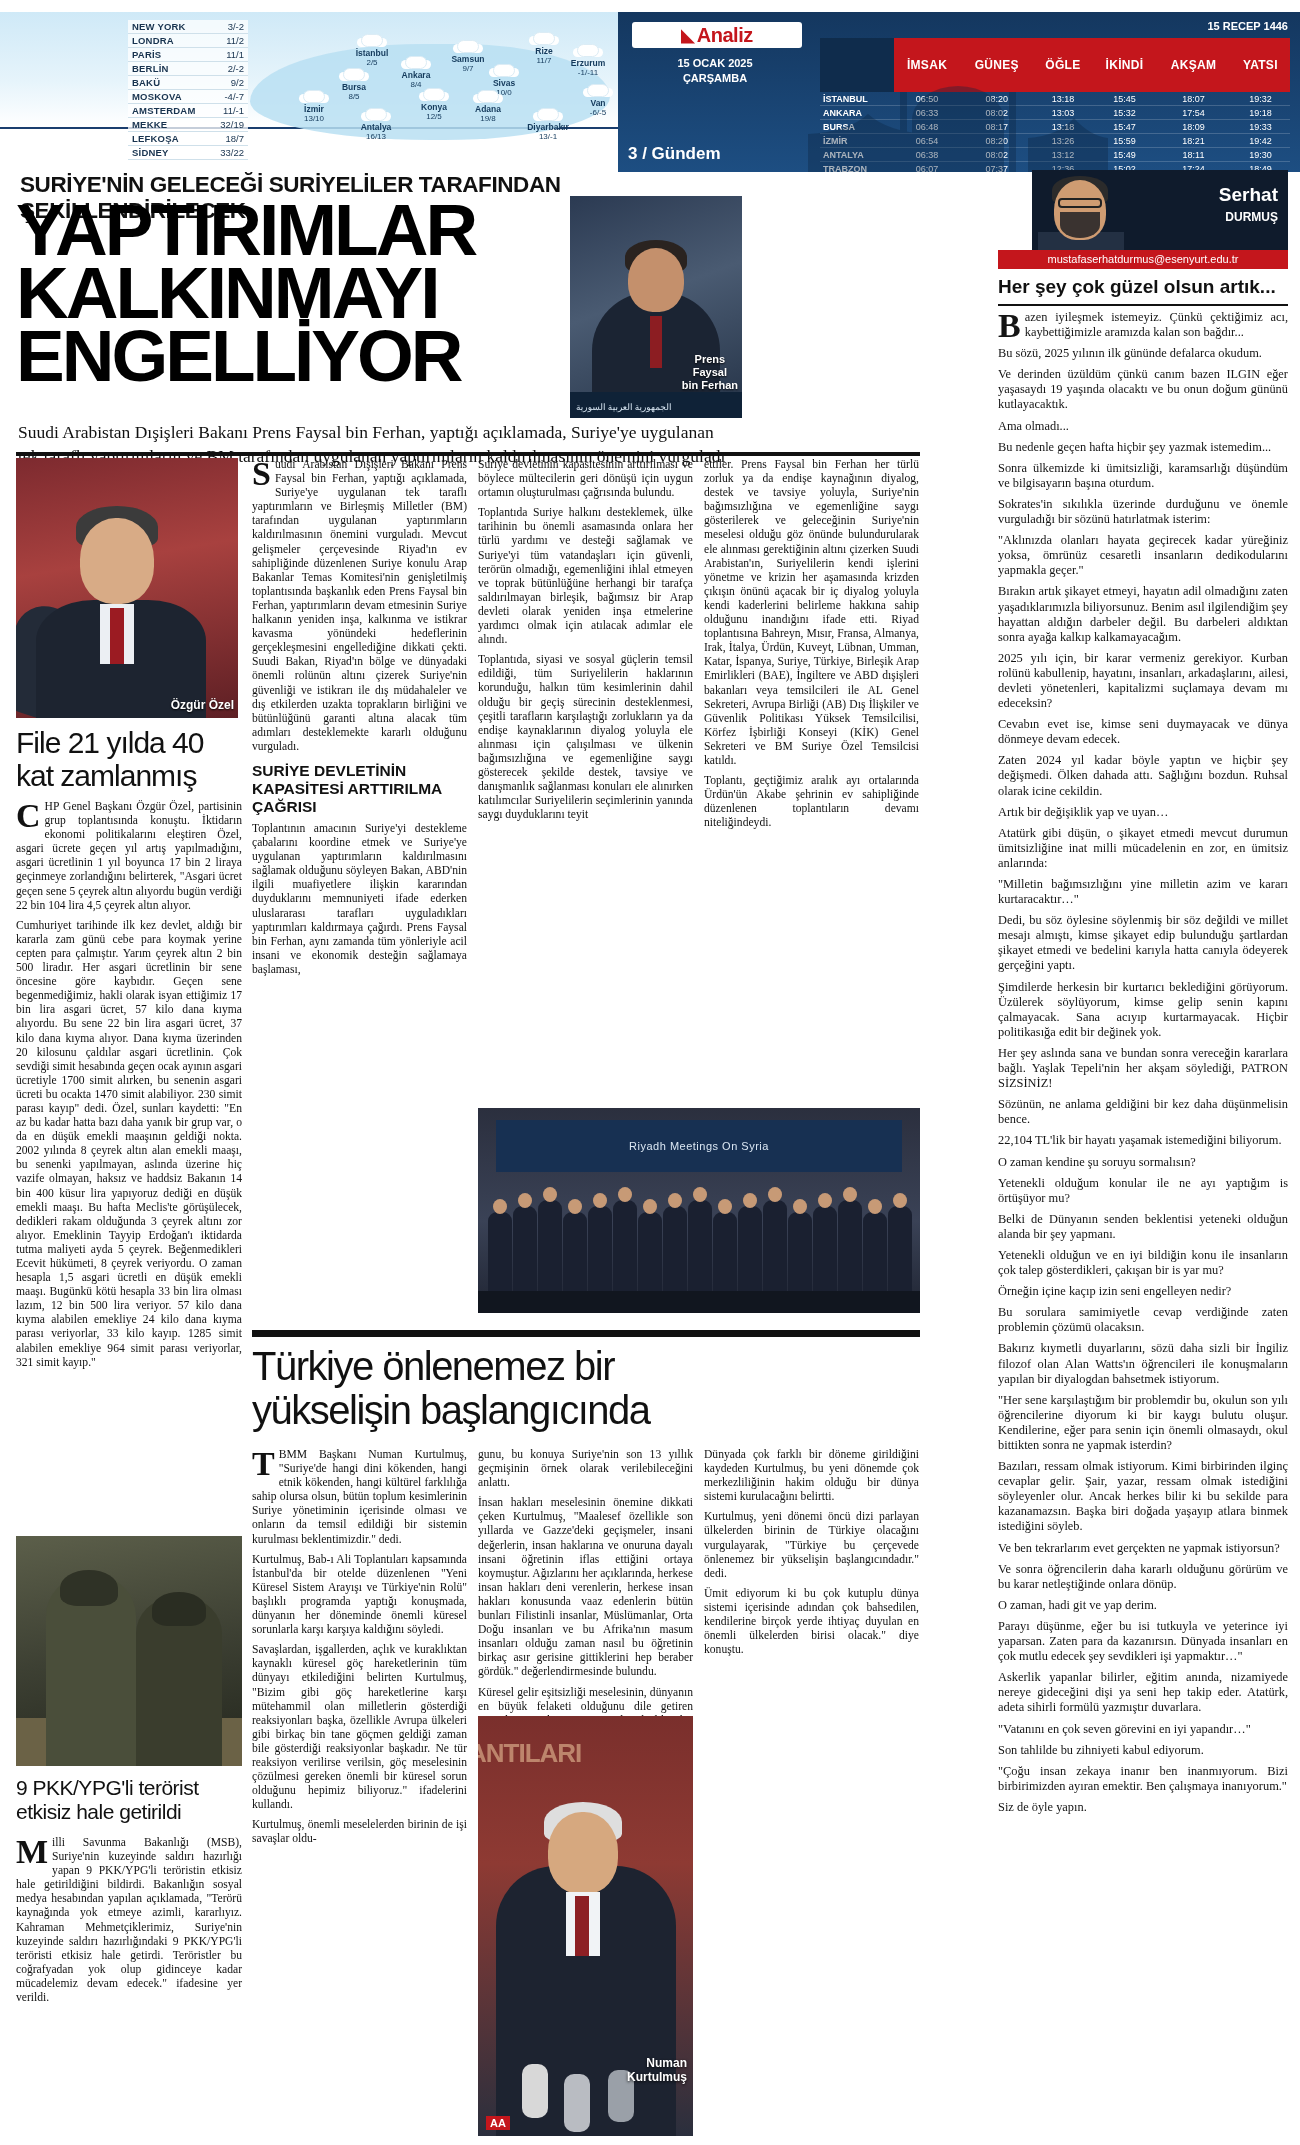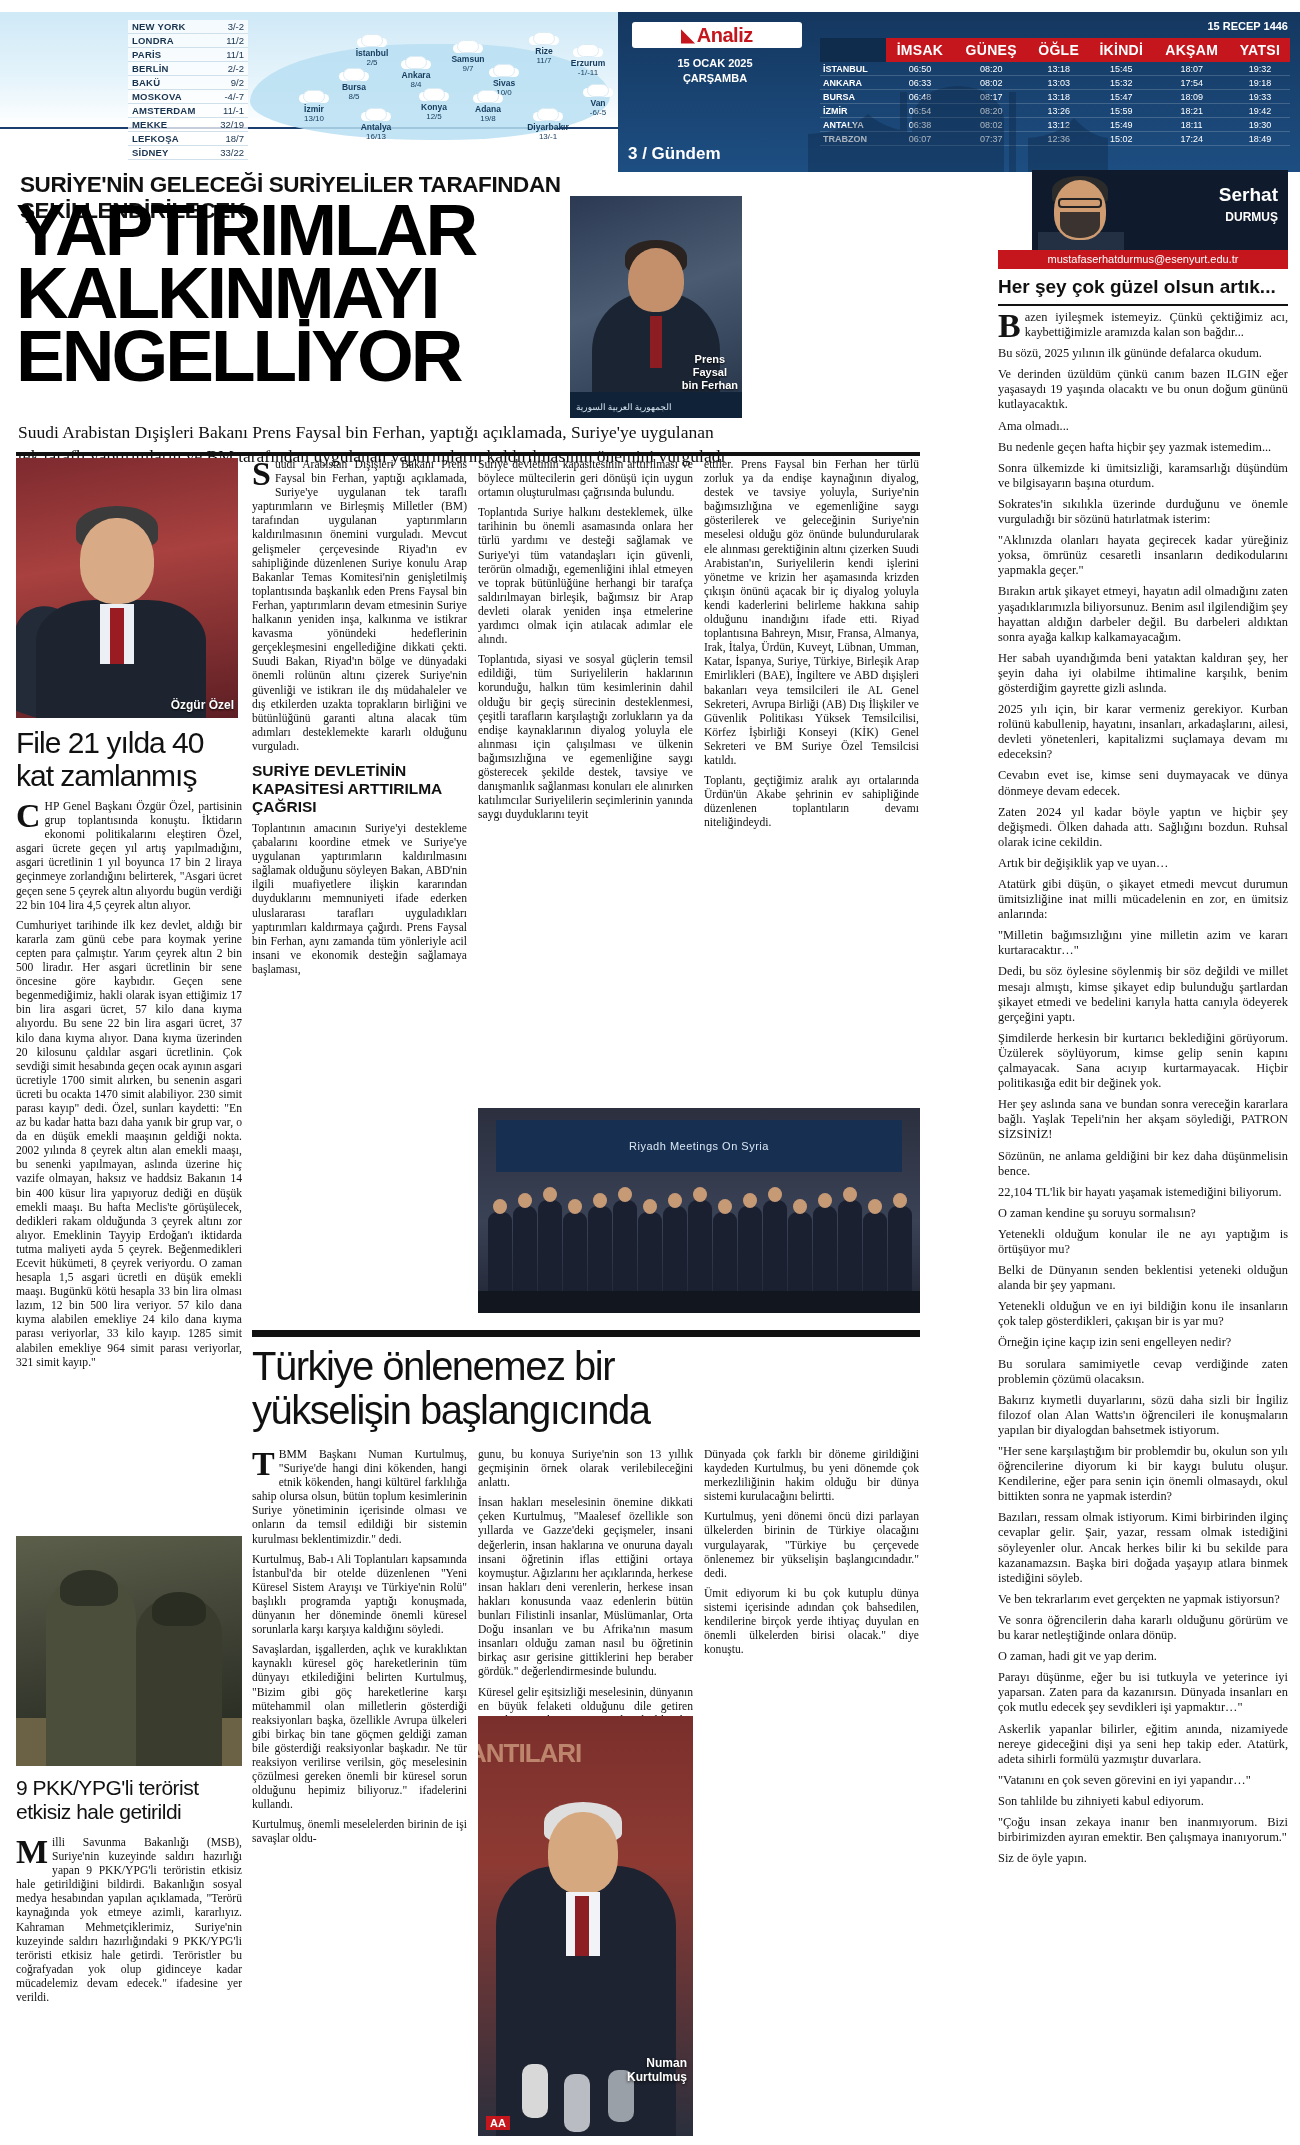--- a/index.html
+++ b/index.html
@@ -64,21 +64,21 @@
     font-family:"Liberation Sans", sans-serif; font-size:11px; line-height:15px; font-weight:bold;
   }
   .analiz .hicri {
     position:absolute; right:12px; top:8px;
     font-family:"Liberation Sans", sans-serif; font-size:11px; font-weight:bold;
   }
   .ptable {
     position:absolute; right:10px; top:26px; width:470px;
     font-family:"Liberation Sans", sans-serif; font-size:9px; border-collapse:collapse;
   }
-  .ptable th { background:#c4161c; color:#fff; font-size:14px; padding:4px 3px; text-align:center; letter-spacing:.3px;}
+  .ptable th { background:#c4161c; color:#fff; font-size:12px; padding:20px 3px; text-align:center; letter-spacing:.3px;}
   .ptable th:first-child { background:#0f2c4c; text-align:left;}
   .ptable td { padding:1.5px 3px; text-align:center; border-bottom:1px solid rgba(255,255,255,.18); font-size:9px;}
   .ptable td:first-child { text-align:left; font-weight:bold; }
   .mosque {
     position:absolute; left:190px; bottom:0; width:300px; height:110px;
     opacity:.35;
   }
   .gundem {
     position:absolute; left:10px; bottom:8px;
     font-family:"Liberation Sans", sans-serif; font-size:17px; font-weight:bold; color:#fff;
@@ -534,21 +534,20 @@
     <div class="colm-body" id="colmBody">
         <p class="dropcap">Bazen iyileşmek istemeyiz. Çünkü çektiğimiz acı, kaybettiğimizle aramızda kalan son bağdır...</p>
         <p>Bu sözü, 2025 yılının ilk gününde defalarca okudum.</p>
         <p>Ve derinden üzüldüm çünkü canım bazen ILGIN eğer yaşasaydı 19 yaşında olacaktı ve bu onun doğum gününü kutlayacaktık.</p>
         <p>Ama olmadı...</p>
         <p>Bu nedenle geçen hafta hiçbir şey yazmak istemedim...</p>
         <p>Sonra ülkemizde ki ümitsizliği, karamsarlığı düşündüm ve bilgisayarın başına oturdum.</p>
         <p>Sokrates'in sıkılıkla üzerinde durduğunu ve önemle vurguladığı bir sözünü hatırlatmak isterim:</p>
         <p>"Aklınızda olanları hayata geçirecek kadar yüreğiniz yoksa, ömrünüz cesaretli insanların dedikodularını yapmakla geçer."</p>
         <p>Bırakın artık şikayet etmeyi, hayatın adil olmadığını zaten yaşadıklarımızla biliyorsunuz. Benim asıl ilgilendiğim şey hayattan aldığın darbeler değil. Bu darbeleri aldıktan sonra ayağa kalkıp kalkamayacağım.</p>
-        <p>Her sabah uyandığımda beni yataktan kaldıran şey, her şeyin daha iyi olabilme ihtimaline karşılık, benim gösterdiğim gayrette gizli aslında.</p>
         <p>2025 yılı için, bir karar vermeniz gerekiyor. Kurban rolünü kabullenip, hayatını, insanları, arkadaşlarını, ailesi, devleti yönetenleri, kapitalizmi suçlamaya devam mı edeceksin?</p>
         <p>Cevabın evet ise, kimse seni duymayacak ve dünya dönmeye devam edecek.</p>
         <p>Zaten 2024 yıl kadar böyle yaptın ve hiçbir şey değişmedi. Ölken dahada attı. Sağlığını bozdun. Ruhsal olarak icine cekildin.</p>
         <p>Artık bir değişiklik yap ve uyan…</p>
         <p>Atatürk gibi düşün, o şikayet etmedi mevcut durumun ümitsizliğine inat milli mücadelenin en zor, en ümitsiz anlarında:</p>
         <p>"Milletin bağımsızlığını yine milletin azim ve kararı kurtaracaktır…"</p>
         <p>Dedi, bu söz öylesine söylenmiş bir söz değildi ve millet mesajı almıştı, kimse şikayet edip bulunduğu şartlardan şikayet etmedi ve bedelini karıyla hatta canıyla ödeyerek gerçeğini yaptı.</p>
         <p>Şimdilerde herkesin bir kurtarıcı beklediğini görüyorum. Üzülerek söylüyorum, kimse gelip senin kapını çalmayacak. Sana acıyıp kurtarmayacak. Hiçbir politikasığa edit bir değinek yok.</p>
         <p>Her şey aslında sana ve bundan sonra vereceğin kararlara bağlı. Yaşlak Tepeli'nin her akşam söylediği, PATRON SİZSİNİZ!</p>
         <p>Sözünün, ne anlama geldiğini bir kez daha düşünmelisin bence.</p>

